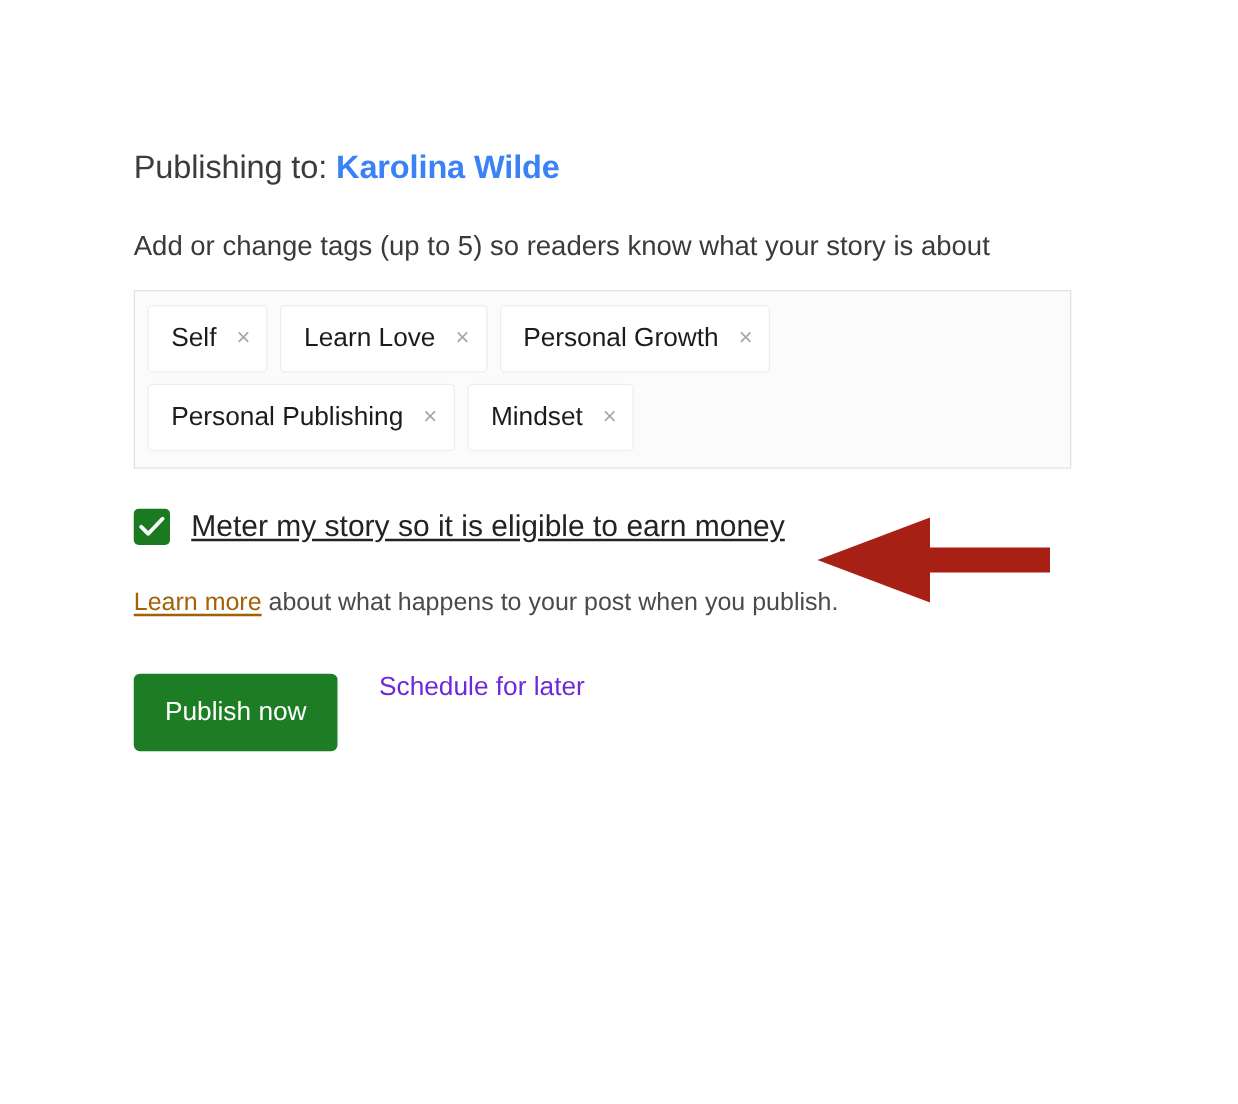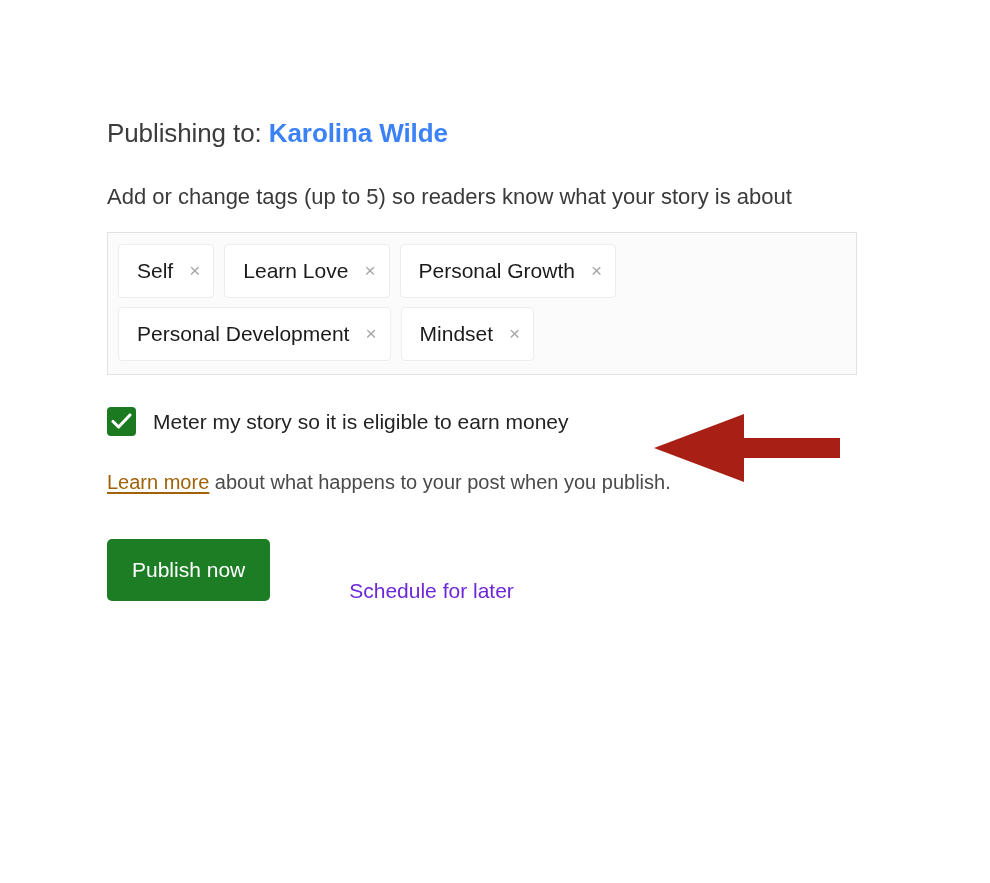--- a/index.html
+++ b/index.html
@@ -103,24 +103,25 @@
     flex: 0 0 auto;
     cursor: pointer;
   }
   .checkbox svg {
     position: absolute;
     left: 4px;
     top: 5px;
   }
   .meter-label {
     margin-left: 17px;
-    font-size: 21px;
+    font-size: 24px;
     color: #232323;
     white-space: nowrap;
     line-height: 1;
+    text-decoration: underline;
   }
 
   
   .annotation-arrow {
     position: absolute;
     left: 652px;
     top: 412px;
     width: 190px;
     height: 72px;
     pointer-events: none;
@@ -138,22 +139,21 @@
     color: #a16207;
     text-decoration: underline;
     text-underline-offset: 3px;
     cursor: pointer;
   }
 
   
   .actions {
     margin-top: 44px;
     display: flex;
-    align-items: flex-end;
-    gap: 46px;
+    align-items: flex-start;
   }
   .publish-btn {
     background: #1d7d24;
     color: #ffffff;
     border: none;
     border-radius: 5px;
     font-family: "Liberation Sans", sans-serif;
     font-size: 21px;
     height: 62px;
     padding: 0 25px;
@@ -194,21 +194,21 @@
       <span class="tag-label">Learn Love</span>
       <span class="tag-remove">×</span>
     </span>
 
     <span class="tag">
       <span class="tag-label">Personal Growth</span>
       <span class="tag-remove">×</span>
     </span>
 
     <span class="tag">
-      <span class="tag-label">Personal Development</span>
+      <span class="tag-label">Personal Publishing</span>
       <span class="tag-remove">×</span>
     </span>
 
     <span class="tag">
       <span class="tag-label">Mindset</span>
       <span class="tag-remove">×</span>
     </span>
 
   </div>
 

